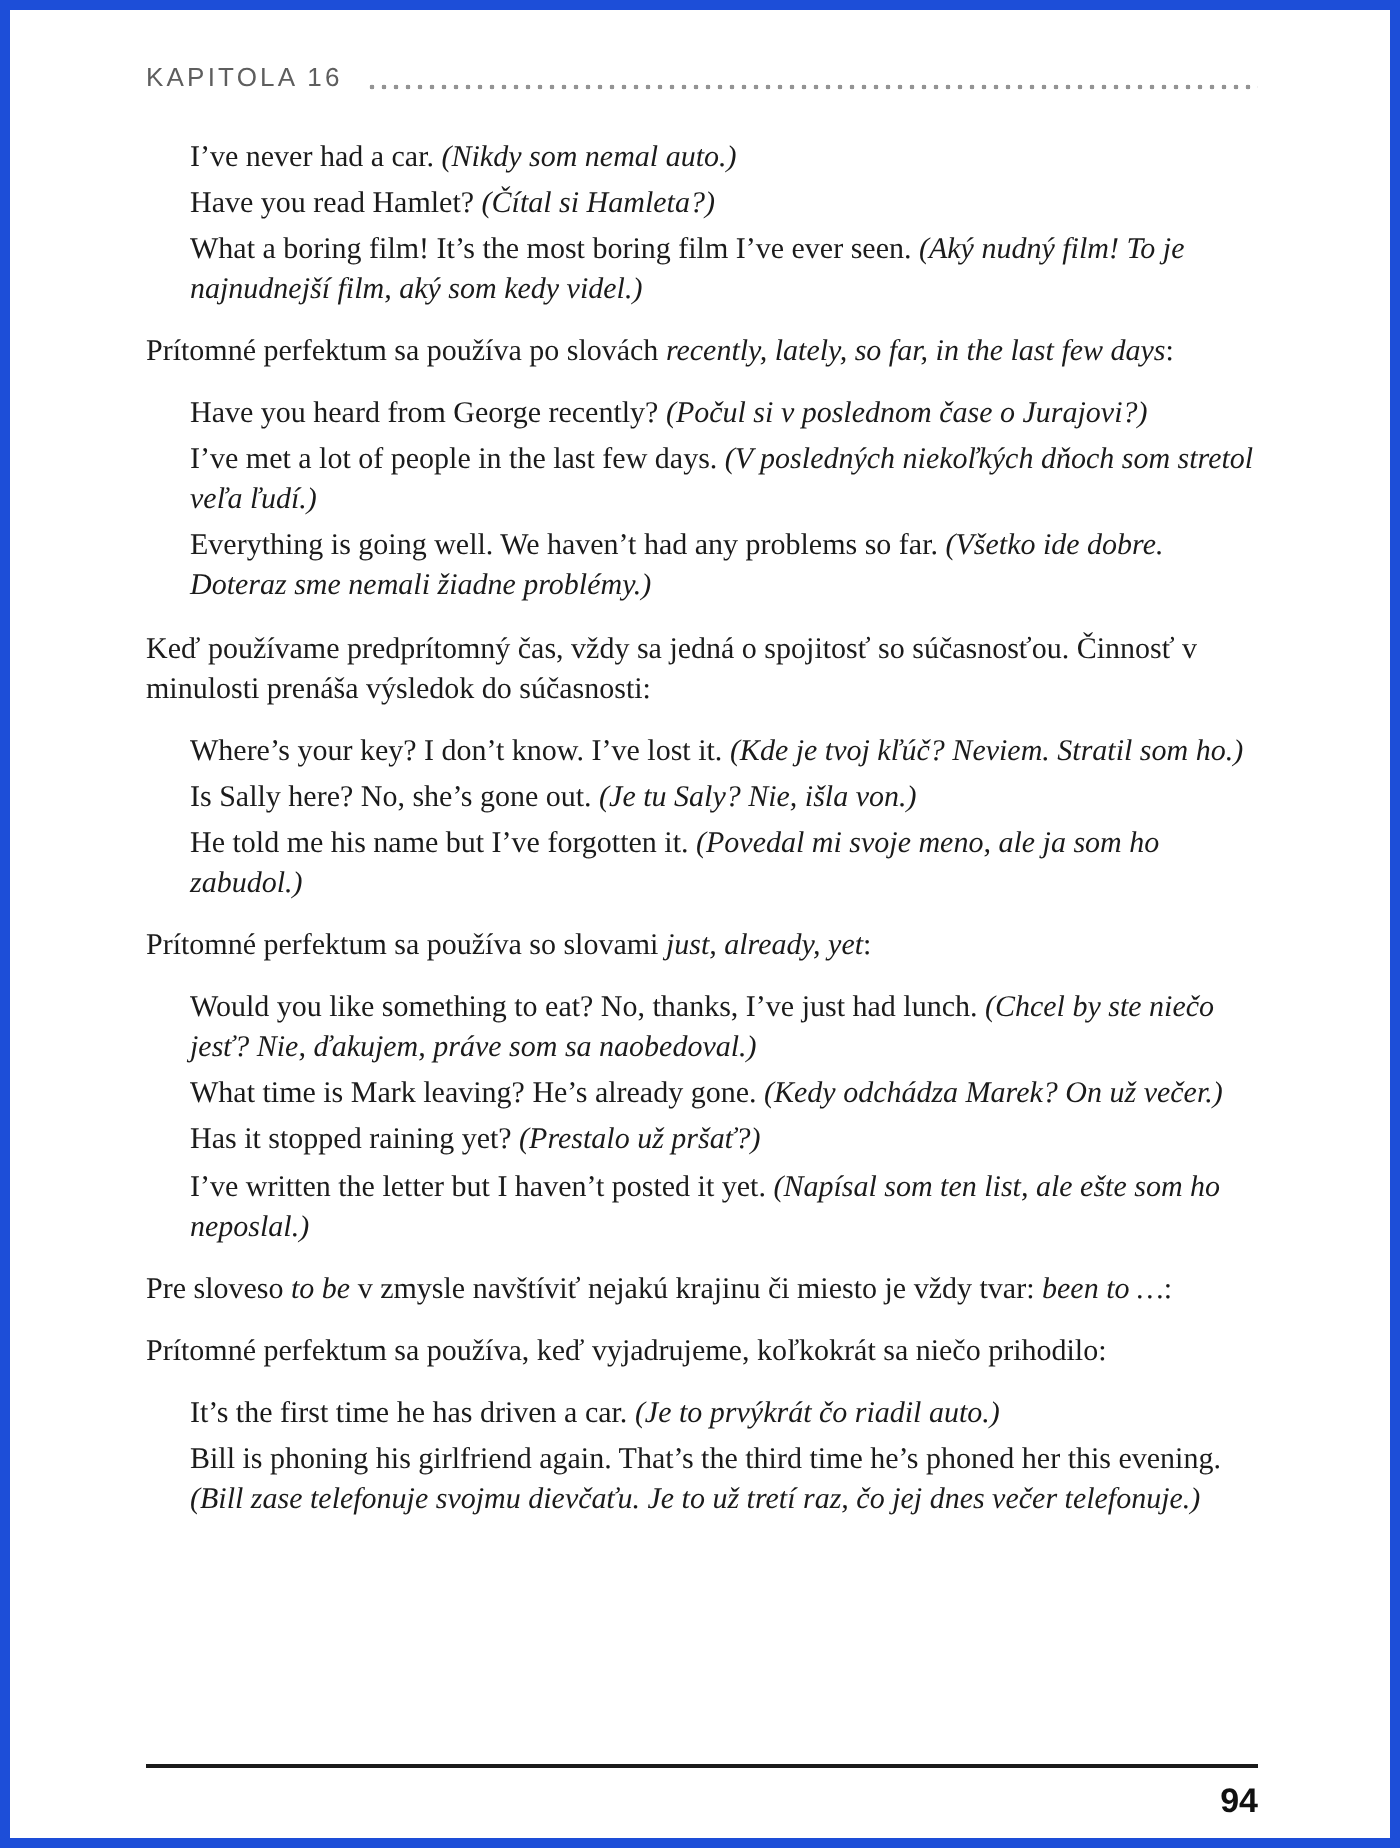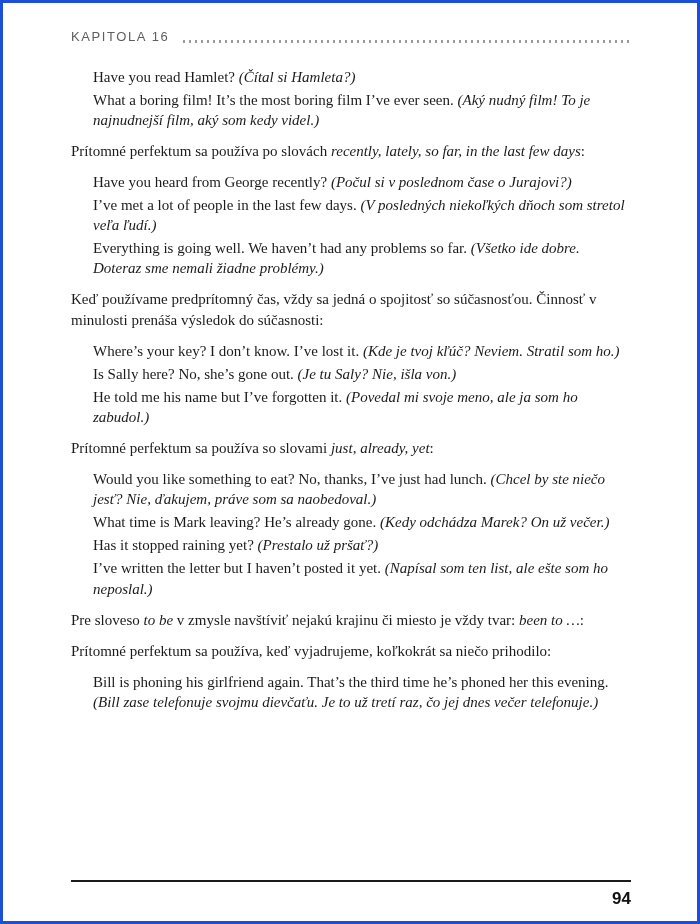--- a/index.html
+++ b/index.html
@@ -8,21 +8,21 @@
     width: 700px;
     height: 924px;
     position: relative;
     overflow: hidden;
     font-family: "Liberation Serif", serif;
     color: #1b1b1b;
   }
   .page {
     position: absolute;
     inset: 0;
-    border: 3px solid #1d4ed8;
+    border: 5px solid #1d4ed8;
     padding: 26px 66px 0 68px;
     background: #ffffff;
   }
   
   .header {
     display: flex;
     align-items: flex-end;
   }
   .chapter {
     font-family: "Liberation Sans", sans-serif;
@@ -83,20 +83,21 @@
 
 <div class="page">
 
   <div class="header">
     <span class="chapter">KAPITOLA 16</span>
     <span class="dotted-rule"></span>
   </div>
 
   <div class="content">
       <div class="example-group">
+        <p class="example"><span class="rm">I’ve never had a car. </span><span class="it">(Nikdy som nemal auto.)</span></p>
         <p class="example"><span class="rm">Have you read Hamlet? </span><span class="it">(Čítal si Hamleta?)</span></p>
         <p class="example"><span class="rm">What a boring film! It’s the most boring film I’ve ever seen. </span><span class="it">(Aký nudný film! To je najnudnejší film, aký som kedy videl.)</span></p>
       </div>
       <p class="paragraph"><span class="rm">Prítomné perfektum sa používa po slovách </span><span class="it">recently, lately, so far, in the last few days</span><span class="rm">:</span></p>
       <div class="example-group">
         <p class="example"><span class="rm">Have you heard from George recently? </span><span class="it">(Počul si v poslednom čase o Jurajovi?)</span></p>
         <p class="example"><span class="rm">I’ve met a lot of people in the last few days. </span><span class="it">(V posledných niekoľkých dňoch som stretol veľa ľudí.)</span></p>
         <p class="example"><span class="rm">Everything is going well. We haven’t had any problems so far. </span><span class="it">(Všetko ide dobre. Doteraz sme nemali žiadne problémy.)</span></p>
       </div>
       <p class="paragraph"><span class="rm">Keď používame predprítomný čas, vždy sa jedná o spojitosť so súčasnosťou. Činnosť v minulosti prenáša výsledok do súčasnosti:</span></p>
@@ -108,20 +109,21 @@
       <p class="paragraph"><span class="rm">Prítomné perfektum sa používa so slovami </span><span class="it">just, already, yet</span><span class="rm">:</span></p>
       <div class="example-group">
         <p class="example"><span class="rm">Would you like something to eat? No, thanks, I’ve just had lunch. </span><span class="it">(Chcel by ste niečo jesť? Nie, ďakujem, práve som sa naobedoval.)</span></p>
         <p class="example"><span class="rm">What time is Mark leaving? He’s already gone. </span><span class="it">(Kedy odchádza Marek? On už večer.)</span></p>
         <p class="example"><span class="rm">Has it stopped raining yet? </span><span class="it">(Prestalo už pršať?)</span></p>
         <p class="example"><span class="rm">I’ve written the letter but I haven’t posted it yet. </span><span class="it">(Napísal som ten list, ale ešte som ho neposlal.)</span></p>
       </div>
       <p class="paragraph"><span class="rm">Pre sloveso </span><span class="it">to be</span><span class="rm"> v zmysle navštíviť nejakú krajinu či miesto je vždy tvar: </span><span class="it">been to …</span><span class="rm">:</span></p>
       <p class="paragraph"><span class="rm">Prítomné perfektum sa používa, keď vyjadrujeme, koľkokrát sa niečo prihodilo:</span></p>
       <div class="example-group">
+        <p class="example"><span class="rm">It’s the first time he has driven a car. </span><span class="it">(Je to prvýkrát čo riadil auto.)</span></p>
         <p class="example"><span class="rm">Bill is phoning his girlfriend again. That’s the third time he’s phoned her this evening. </span><span class="it">(Bill zase telefonuje svojmu dievčaťu. Je to už tretí raz, čo jej dnes večer telefonuje.)</span></p>
       </div>
     </div>
 
   <div class="footer">
     <div class="footer-rule"></div>
     <span class="page-number">94</span>
   </div>
 
 </div>

